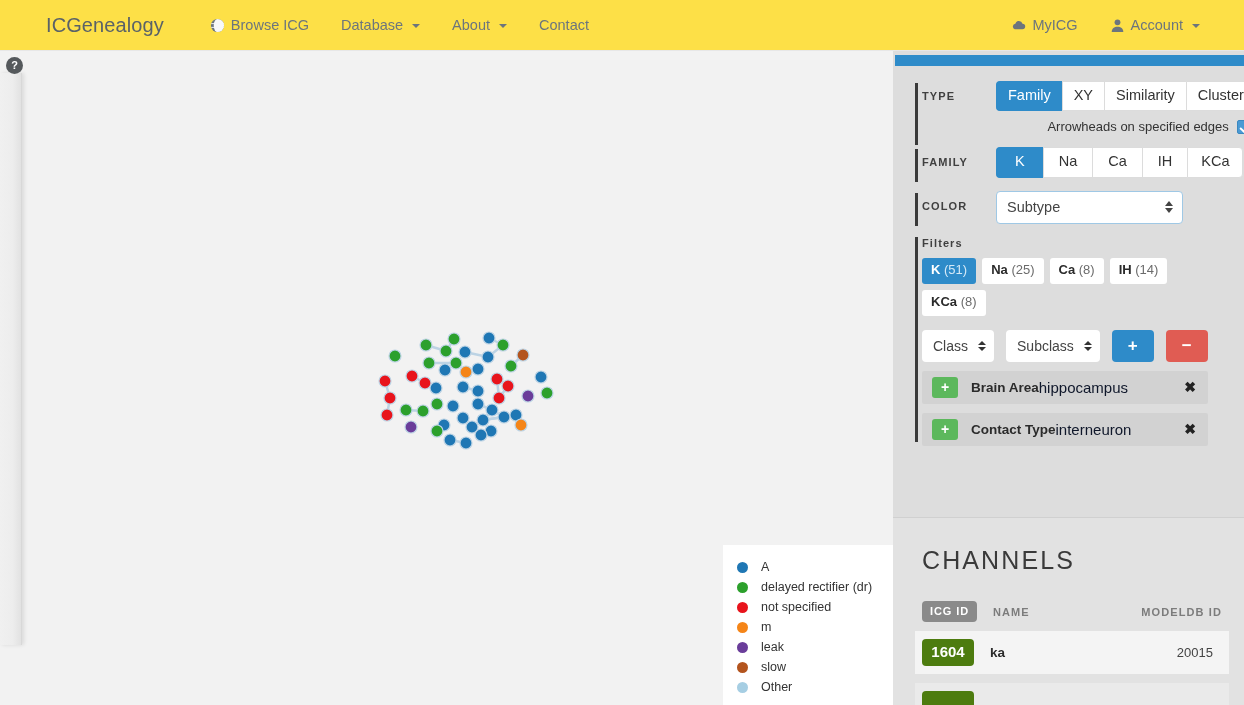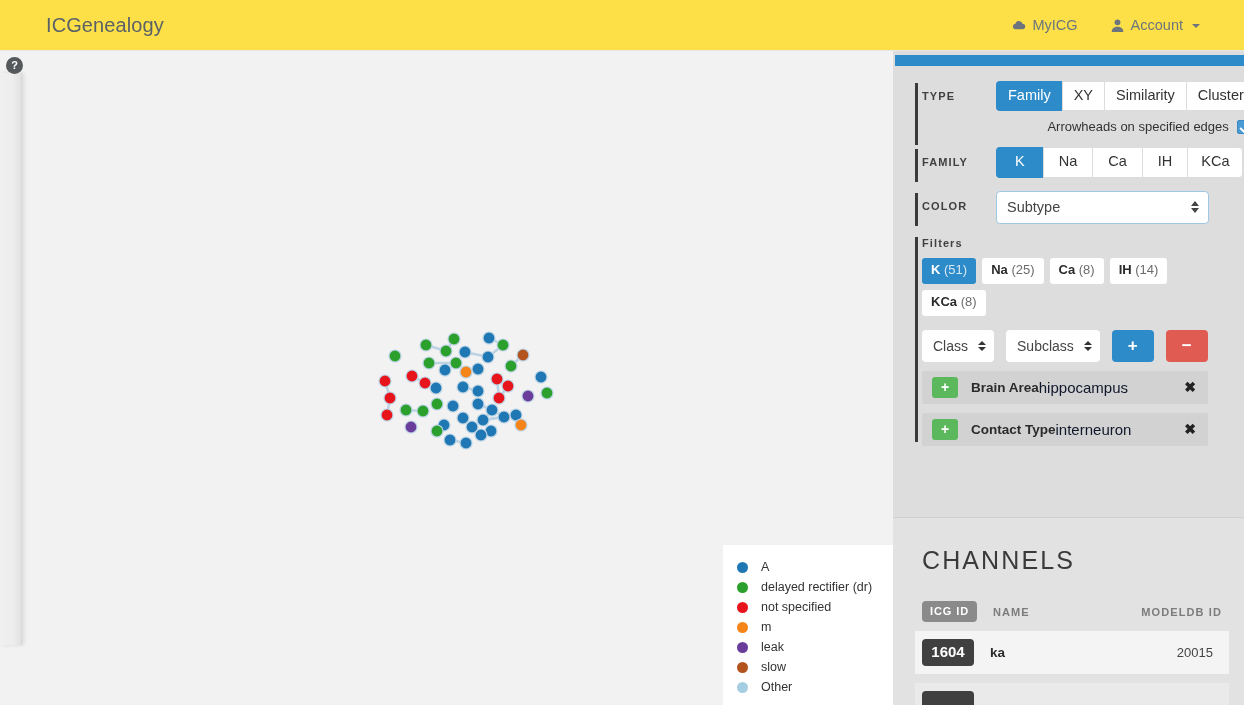--- a/index.html
+++ b/index.html
@@ -169,21 +169,21 @@
     content: "";
     position: absolute;
     left: 4px; top: 1px;
     width: 4px; height: 8px;
     border: solid #fff;
     border-width: 0 2px 2px 0;
     transform: rotate(42deg);
   }
 
   .select-box {
-    width: 213px;
+    width: 187px;
     height: 33px;
     background: #fff;
     border: 1px solid #9fc8e5;
     border-radius: 4px;
     display: flex; align-items: center;
     padding: 0 10px;
     font-size: 14.5px;
     color: #444;
     cursor: pointer;
     position: relative;
@@ -303,35 +303,58 @@
   .ch-row {
     display: flex; align-items: center;
     height: 43px;
     background: #f4f4f4;
     margin: 9px 0 0 22px;
     width: 314px;
     padding-left: 7px;
   }
   .ch-row.alt { background: #eaeaea; }
   .ch-id {
-    background: #404040; color: #fff;
+    background: #4d7c0f; color: #fff;
     font-size: 15px; font-weight: bold;
     border-radius: 4px;
     padding: 5px 9px;
     min-width: 52px; text-align: center;
     line-height: 1.1;
   }
   .ch-name { font-size: 13.5px; font-weight: bold; color: #2b2b2b; margin-left: 16px; }
   .ch-mdb { margin-left: auto; margin-right: 16px; font-size: 13px; color: #444; }
 </style>
 </head>
 <body>
 
 <div class="navbar">
   <div class="brand">ICGenealogy</div>
+  <div class="nav-links">
+    <div class="nav-link">
+      <span class="nav-ico">
+        <svg viewBox="0 0 16 16" width="15" height="15">
+            <circle cx="8" cy="8" r="7" fill="#6c757d"></circle>
+            <path d="M8 1 A7 7 0 0 1 8 15 A4 7 0 0 1 8 1Z" fill="#f8f9fa"></path>
+            <path d="M1.3 6h13.4M1.3 10h13.4" stroke="#f8f9fa" stroke-width="1"></path>
+          </svg>
+      </span>
+      <span>Browse ICG</span>
+    </div>
+    <div class="nav-link">
+      <span>Database</span>
+      <span class="caret"></span>
+    </div>
+    <div class="nav-link">
+      <span>About</span>
+      <span class="caret"></span>
+    </div>
+    <div class="nav-link">
+      <span>Contact</span>
+    </div>
+  </div>
   <div class="nav-right">
     <div class="nav-link">
       <span class="nav-ico">
         <svg viewBox="0 0 16 16" width="15" height="15">
             <path d="M4 12h8a3 3 0 0 0 .3-6A4 4 0 0 0 4.6 6.2 3 3 0 0 0 4 12z" fill="#6c757d"></path>
             <path d="M8 3.2 11 7H5z" fill="#6c757d"></path>
             <rect x="6.9" y="6" width="2.2" height="5" fill="#6c757d"></rect>
           </svg>
       </span>
       <span>MyICG</span>

